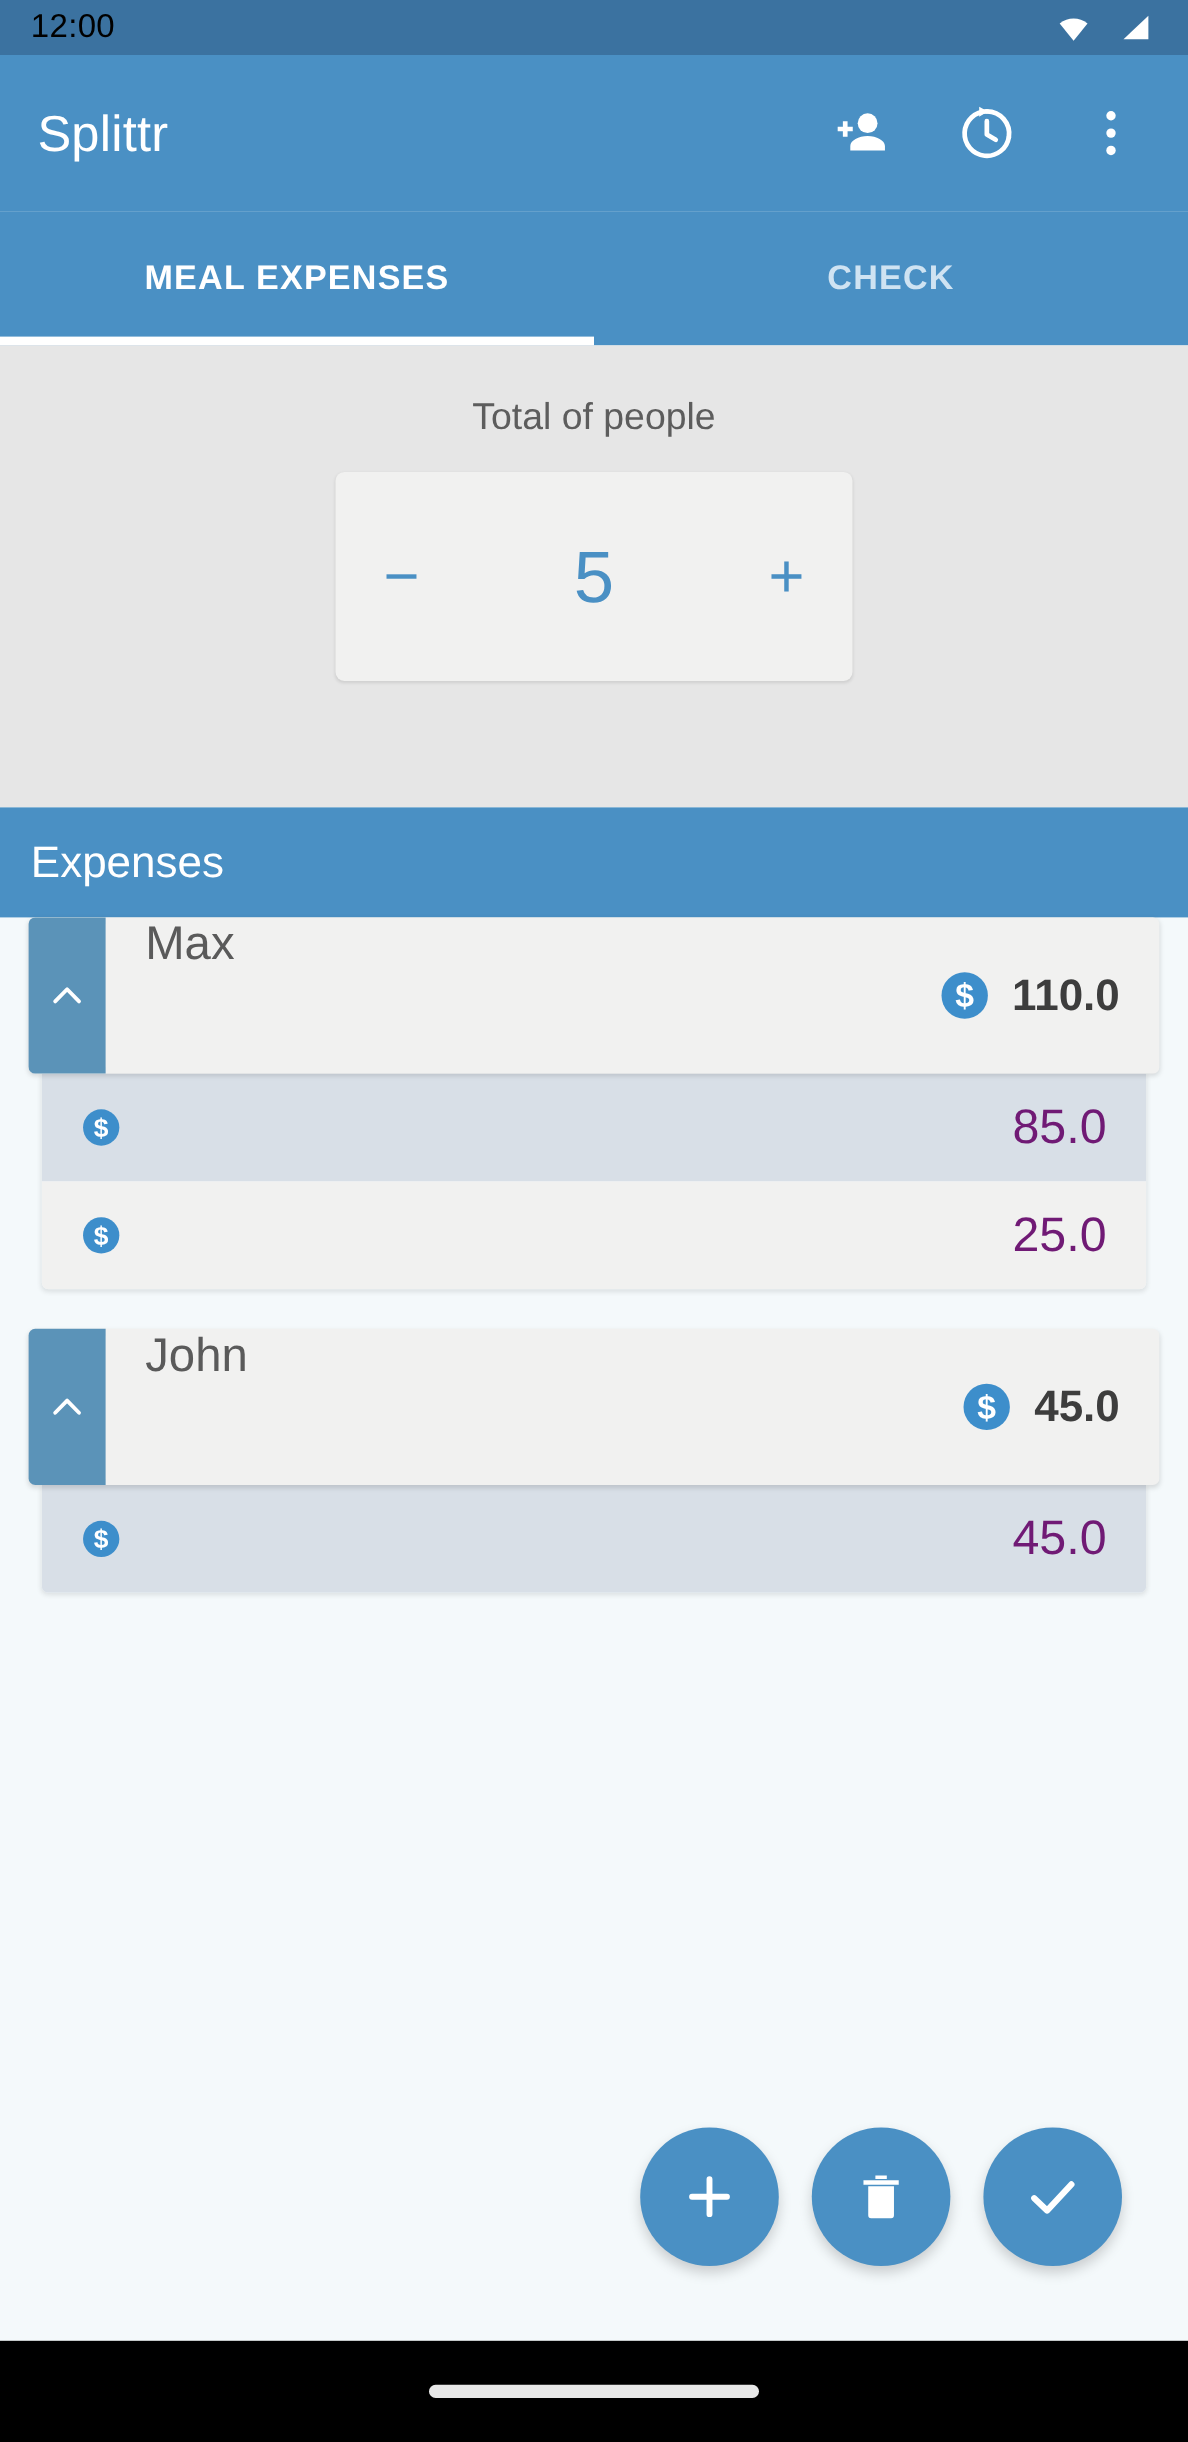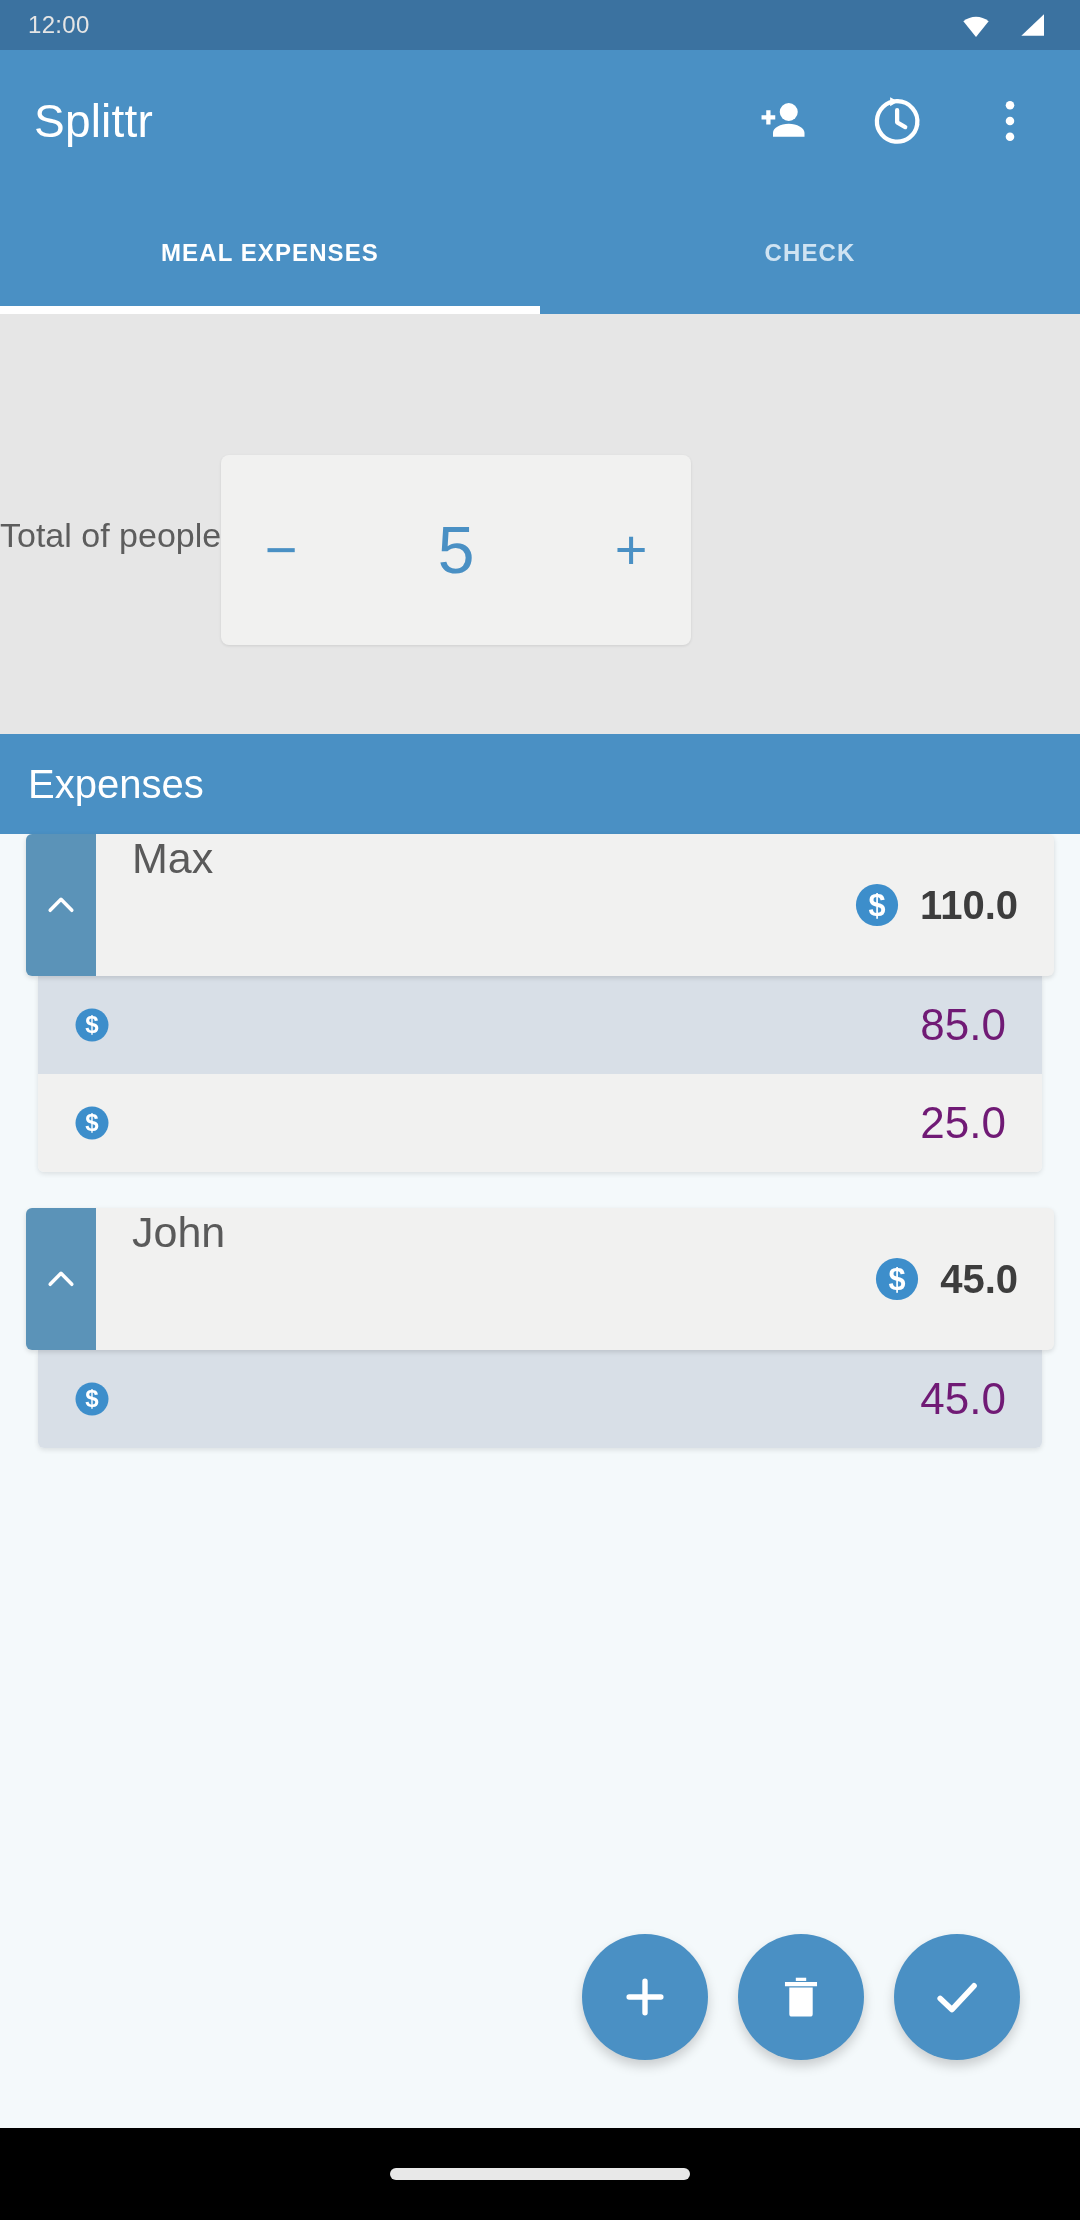--- a/index.html
+++ b/index.html
@@ -10,21 +10,21 @@
     overflow:hidden;
   }
   #phone { position:relative; width:1080px; height:2220px; background:#f4f9fb; }
 
   
   .statusbar {
     position:absolute; top:0; left:0; width:1080px; height:50px;
     background:#3b72a0; display:flex; align-items:center;
     padding:0 28px;
   }
-  .status-time { color:#e5e5e5; font-size:24px; letter-spacing:.3px; }
+  .status-time { color:#000000; font-size:30px; letter-spacing:.3px; }
   .status-icons { margin-left:auto; display:flex; align-items:center; gap:16px; }
   .wifi-ico { width:40px; height:32px; display:block; }
   .sig-ico  { width:40px; height:32px; display:block; }
 
   
   .appbar {
     position:absolute; top:50px; left:0; width:1080px; height:142px;
     background:#4a90c4; display:flex; align-items:center; padding:0 34px;
   }
   .app-title { color:#fff; font-size:46px; font-weight:400; letter-spacing:.2px; }
@@ -32,33 +32,33 @@
   .act { width:56px; height:56px; display:flex; align-items:center; justify-content:center; }
   .act svg { display:block; }
 
   
   .tabs {
     position:absolute; top:192px; left:0; width:1080px; height:122px;
     background:#4a90c4; display:flex;
   }
   .tab {
     flex:0 0 540px; display:flex; align-items:center; justify-content:center;
-    font-size:24px; font-weight:bold; letter-spacing:1.1px;
+    font-size:31px; font-weight:bold; letter-spacing:1.1px;
   }
   .tab.active { color:#ffffff; }
   .tab.inactive { color:#cfe3f2; }
   .tab-ind {
     position:absolute; left:0; bottom:0; width:540px; height:8px; background:#ffffff;
   }
 
   
   .counter-panel {
     position:absolute; top:314px; left:0; width:1080px; height:420px;
-    background:#e6e6e6; display:flex; flex-direction:row; align-items:center;
-    padding-top:22px;
+    background:#e6e6e6; display:flex; flex-direction:column; align-items:center;
+    padding-top:46px;
   }
   .counter-label { font-size:34px; color:#5d5d5d; font-weight:400; }
   .counter-card {
     margin-top:30px; width:470px; height:190px; background:#f1f1f0;
     border-radius:8px; display:flex; align-items:center;
     box-shadow:0 1px 3px rgba(0,0,0,0.10);
   }
   .c-btn {
     flex:0 0 120px; height:100%; display:flex; align-items:center; justify-content:center;
     color:#4a90c4; font-size:56px; font-weight:300; line-height:1;

